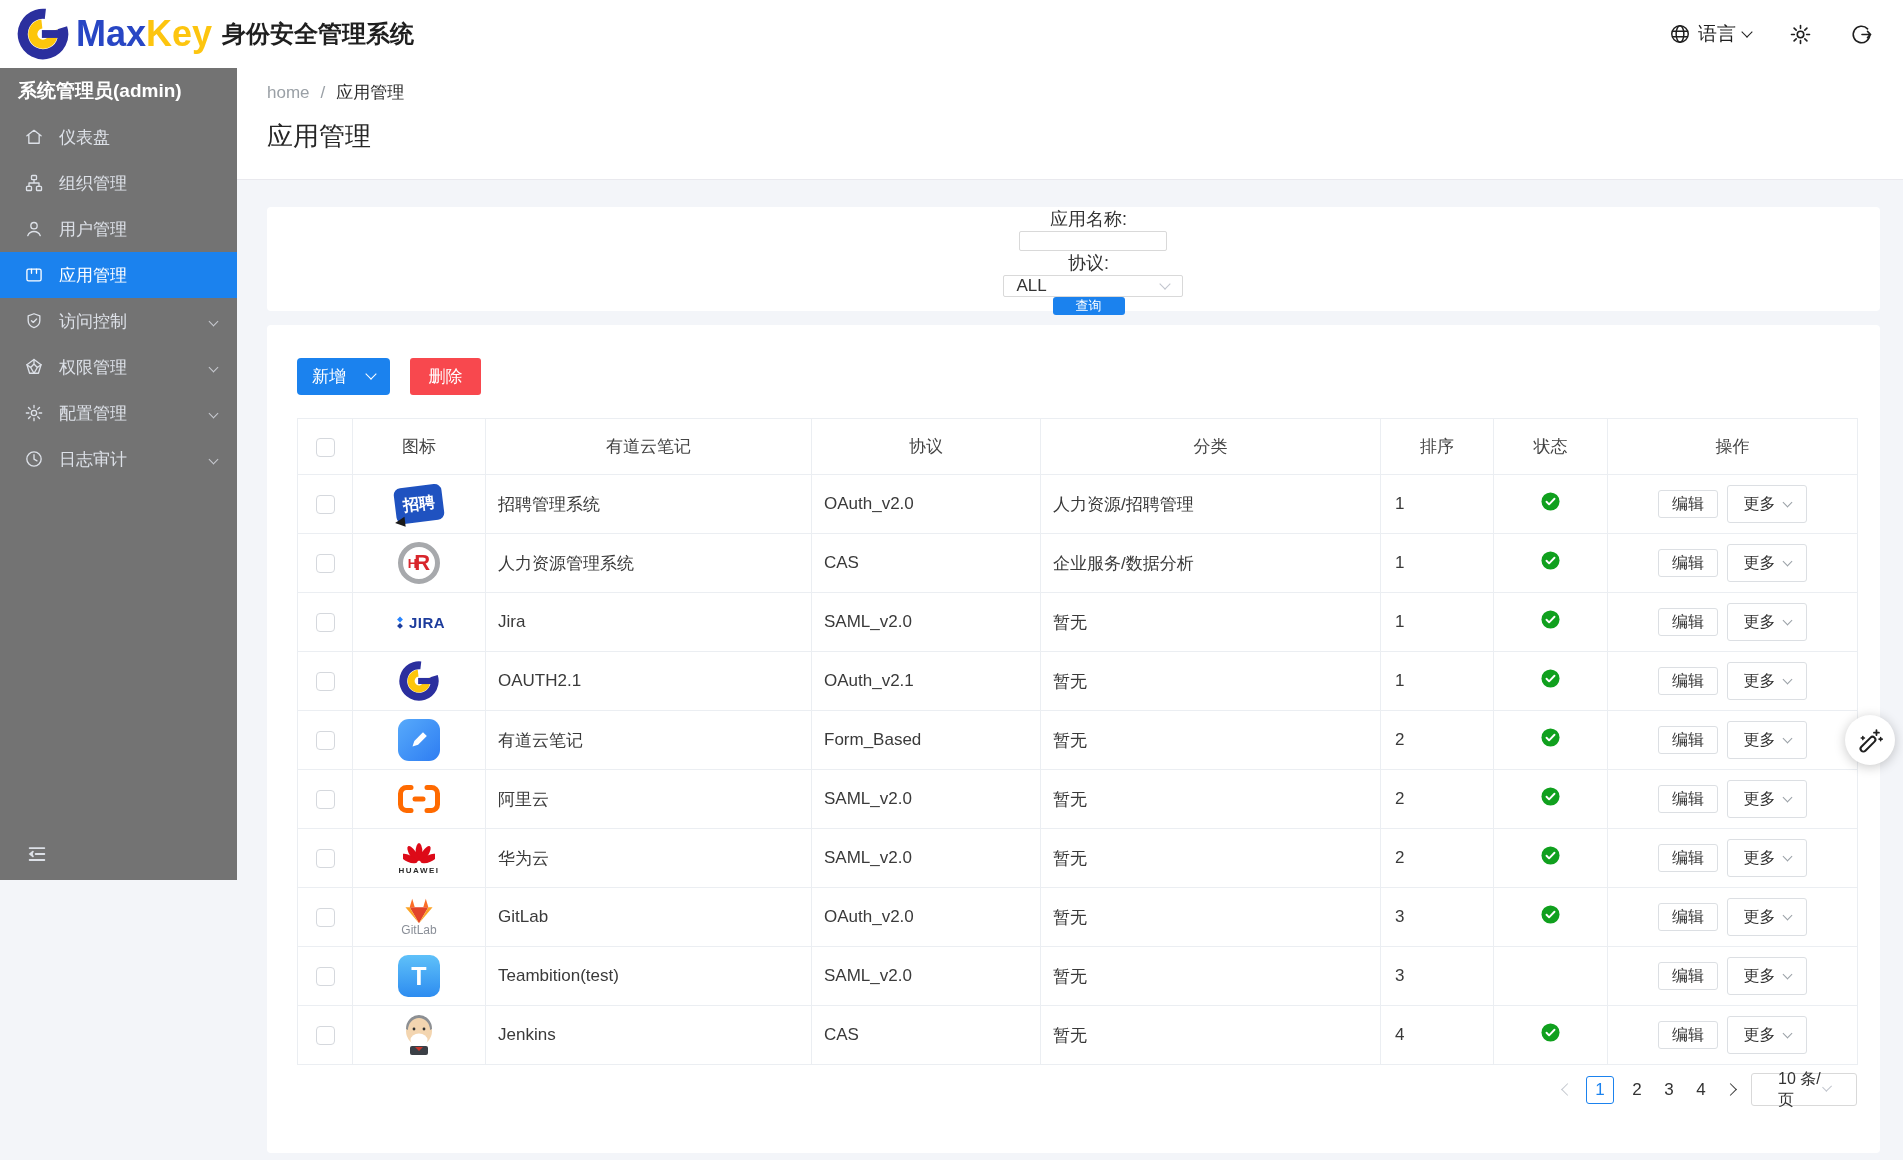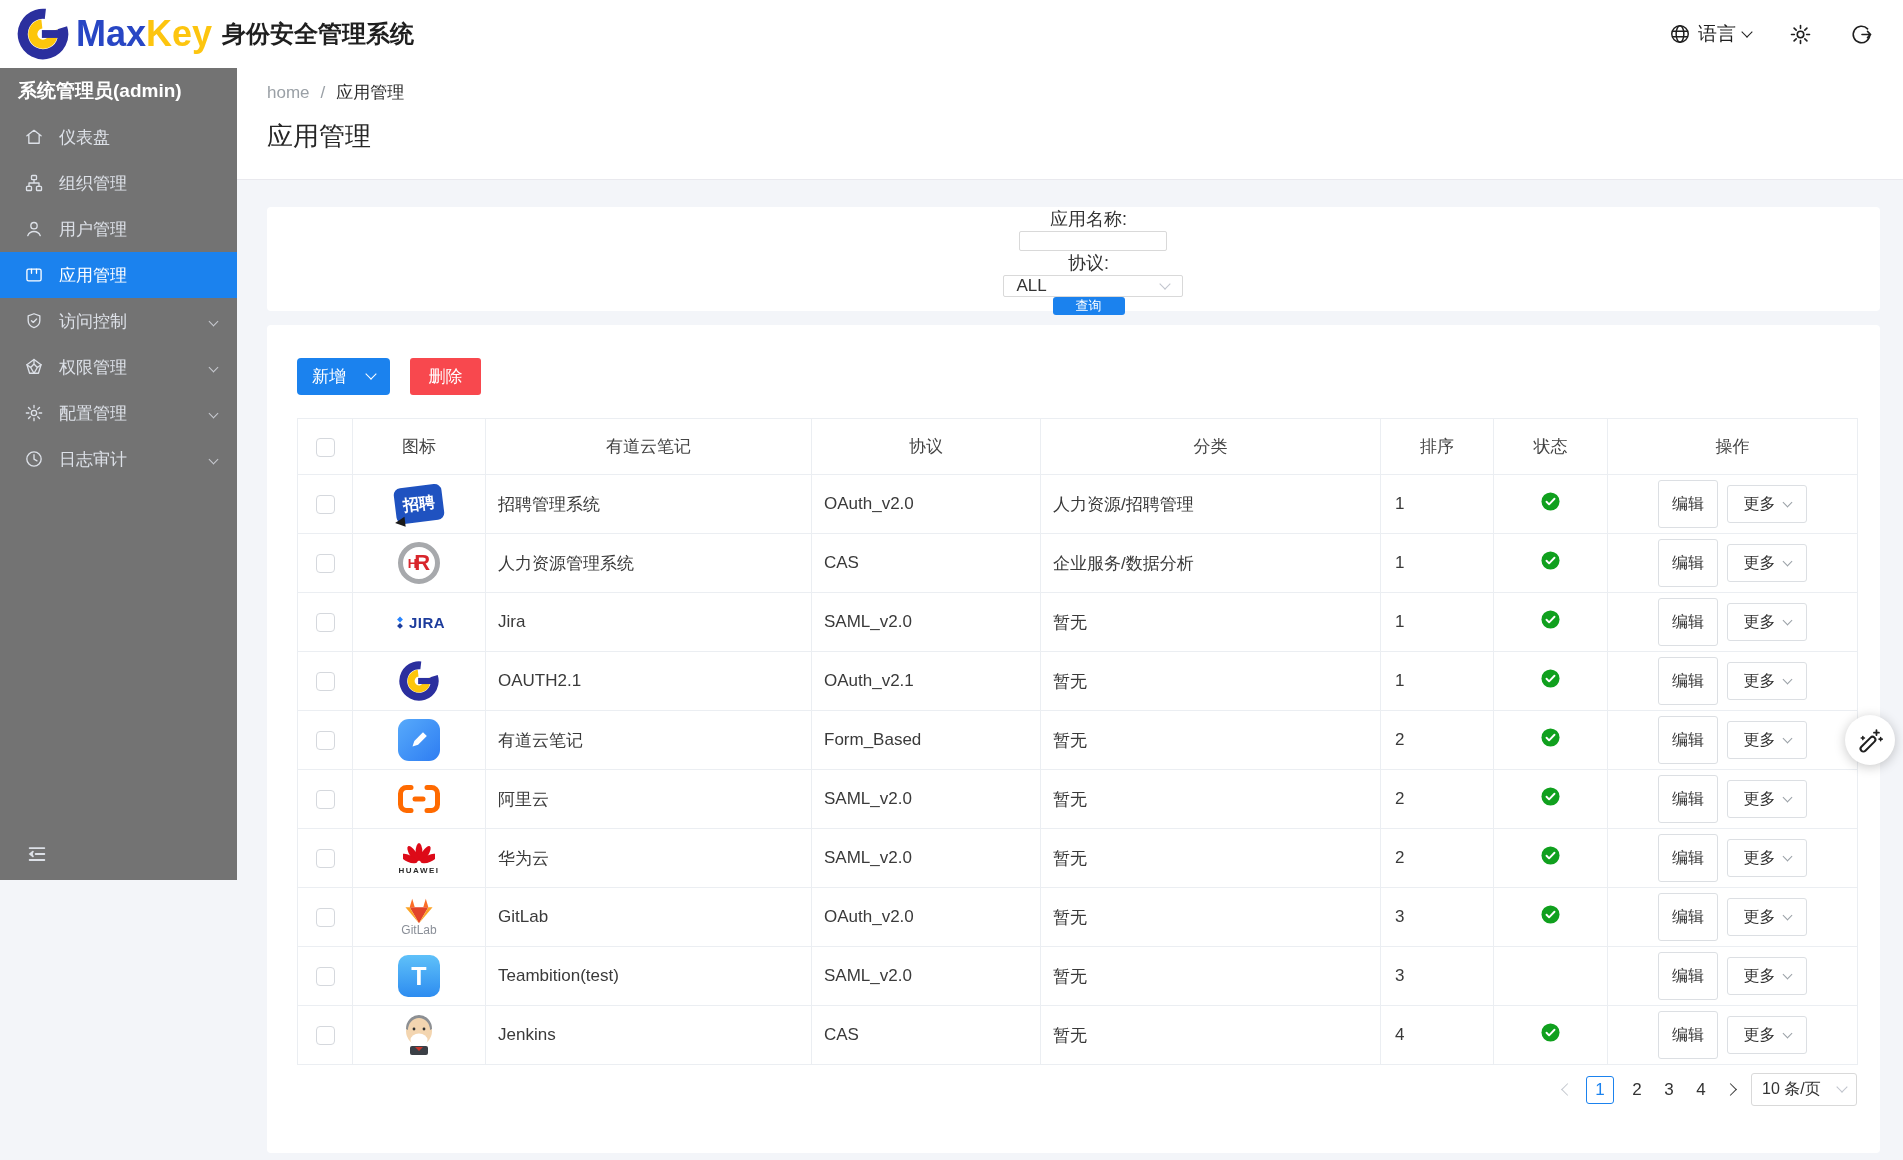--- a/index.html
+++ b/index.html
@@ -51,31 +51,31 @@
   .btn-add { width:93px; height:37px; background:#1b82ee; color:#fff; border:none; border-radius:4px; font-size:17px; display:flex; align-items:center; justify-content:center; gap:21px; }
   .btn-del { width:71px; height:37px; background:#f8484e; color:#fff; border:none; border-radius:3px; font-size:17px; }
 
   table { border-collapse:collapse; table-layout:fixed; width:1560px; margin-top:23px; }
   th,td { border:1px solid #ebeef2; }
   th { height:56px; font-size:17px; font-weight:normal; color:#444; text-align:center; }
   td { height:59px; font-size:17px; color:#3a3a3a; text-align:center; }
   .al { text-align:left; padding-left:12px; }
   .c-sort { text-align:left; padding-left:14px; }
   .checkbox { display:inline-block; width:19px; height:19px; border:1px solid #d5d8dd; border-radius:4px; background:#fff; vertical-align:middle; cursor:pointer; }
-  .btn-edit { width:60px; height:48px; background:#fff; border:1px solid #dcdfe3; border-radius:3px; font-size:16px; color:#333; }
+  .btn-edit { width:60px; height:28px; background:#fff; border:1px solid #dcdfe3; border-radius:3px; font-size:16px; color:#333; }
   .btn-more { width:80px; height:38px; background:#fff; border:1px solid #dcdfe3; border-radius:3px; font-size:16px; color:#333; display:inline-flex; align-items:center; justify-content:center; gap:8px; margin-left:9px; }
   .btn-more .cdown { width:7px; height:7px; color:#9aa0a6; margin-top:-3px; }
 
   .pagination { position:absolute; right:23px; bottom:47px; display:flex; align-items:center; gap:14px; font-size:17px; color:#333; }
   .pchev { display:inline-block; width:9px; height:9px; border-left:1.8px solid; border-bottom:1.8px solid; cursor:pointer; }
   .pchev.prev { transform:rotate(45deg); color:#c5c9d0; }
   .pchev.next { transform:rotate(-135deg); color:#3a3a3a; margin-left:2px; }
   .pg { min-width:18px; height:28px; display:inline-flex; align-items:center; justify-content:center; cursor:pointer; border-radius:3px; }
   .pg.active { width:28px; border:1px solid #1b82ee; color:#1b82ee; }
-  .psize { width:106px; height:33px; border:1px solid #d9d9d9; border-radius:3px; display:flex; align-items:center; justify-content:space-between; padding:0 10px; font-size:16px; color:#333; cursor:pointer; margin-left:2px; background:#fff; }
+  .psize { width:106px; height:33px; border:1px solid #d9d9d9; border-radius:3px; display:flex; align-items:center; justify-content:space-between; padding:0 26px; font-size:16px; color:#333; cursor:pointer; margin-left:2px; background:#fff; }
 
   .wand { position:absolute; left:1845px; top:715px; width:50px; height:50px; border-radius:50%; background:#fff; box-shadow:0 2px 12px rgba(0,0,0,.22); border:none; display:flex; align-items:center; justify-content:center; z-index:9; }
 
   
   .appic { display:inline-flex; align-items:center; justify-content:center; vertical-align:middle; }
   .ai-recruit { width:48px; height:36px; background:#1f52c0; border-radius:7px; color:#fff; display:flex; align-items:center; justify-content:center; transform:rotate(-7deg); font-weight:bold; font-size:16px; position:relative; }
   .ai-recruit .ar { position:absolute; left:-7px; bottom:-3px; width:0; height:0; border:5px solid transparent; border-right:10px solid #1a1a1a; }
   .ai-hr { width:42px; height:42px; border:5px solid #a7a9ac; border-radius:50%; display:flex; align-items:center; justify-content:center; background:#fff; }
   .ai-hr .h { color:#d8262c; font-weight:800; font-size:13px; margin-right:-3px; }
   .ai-hr .r { color:#d8262c; font-weight:800; font-size:22px; }

